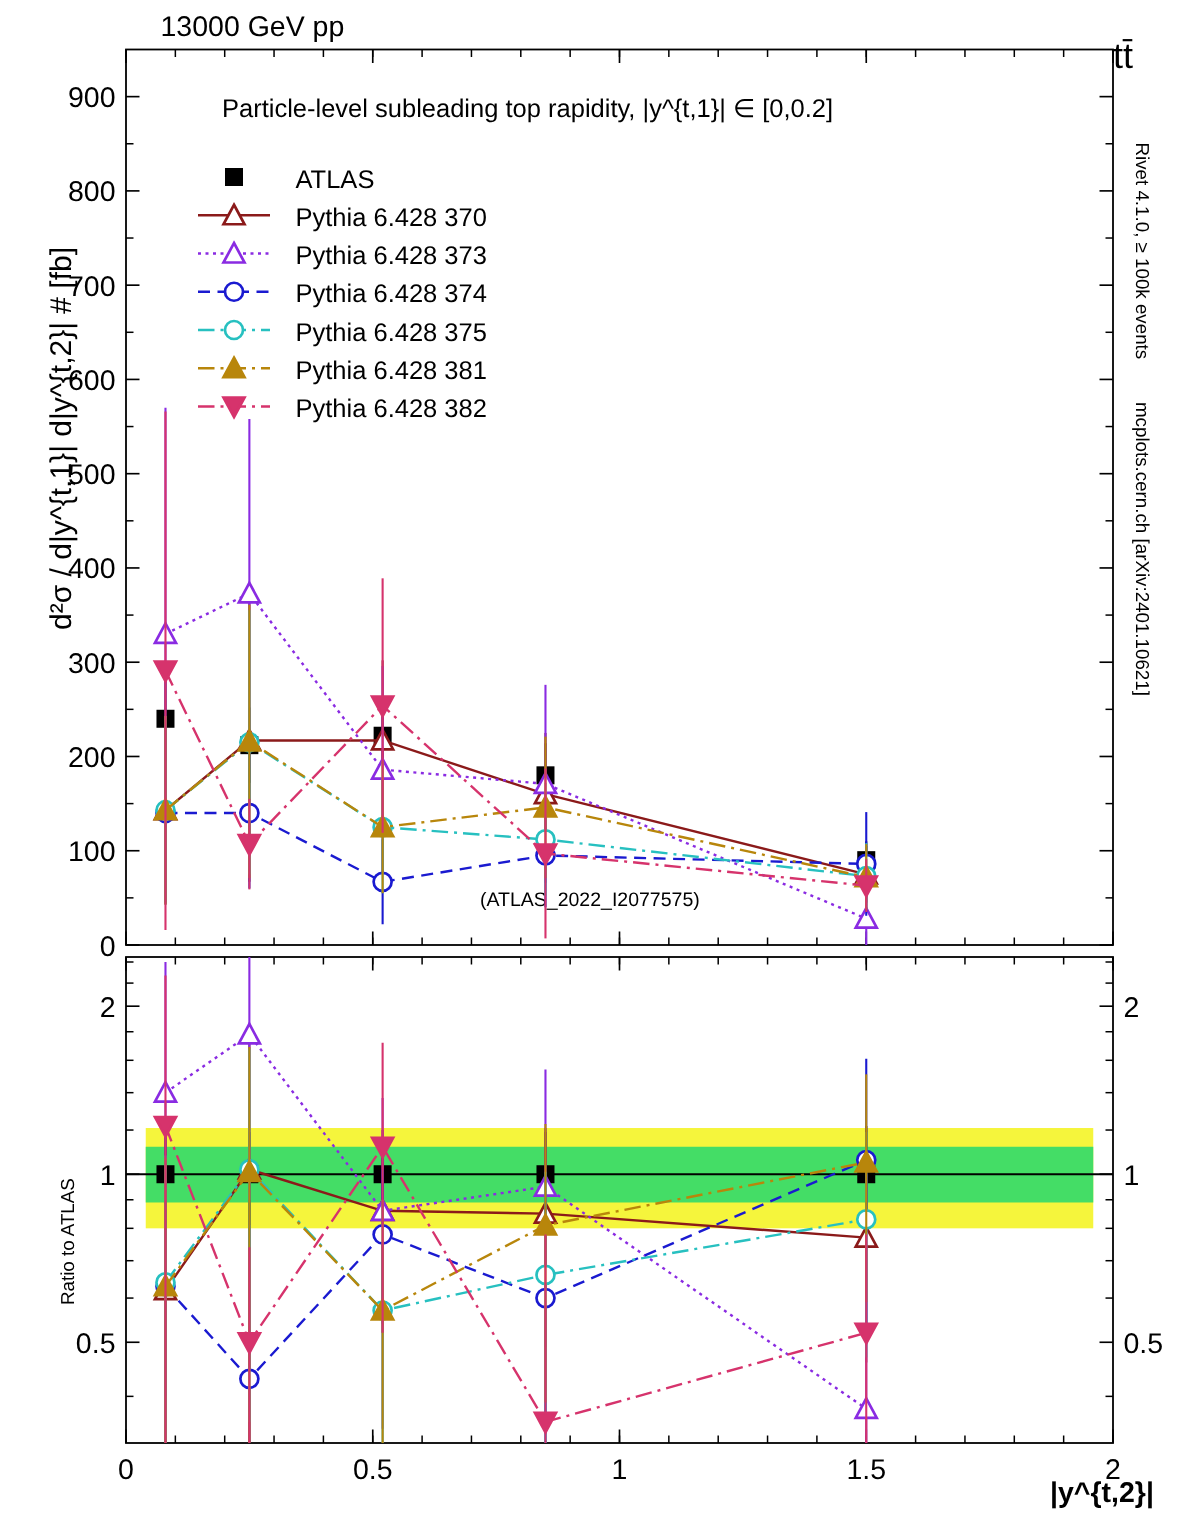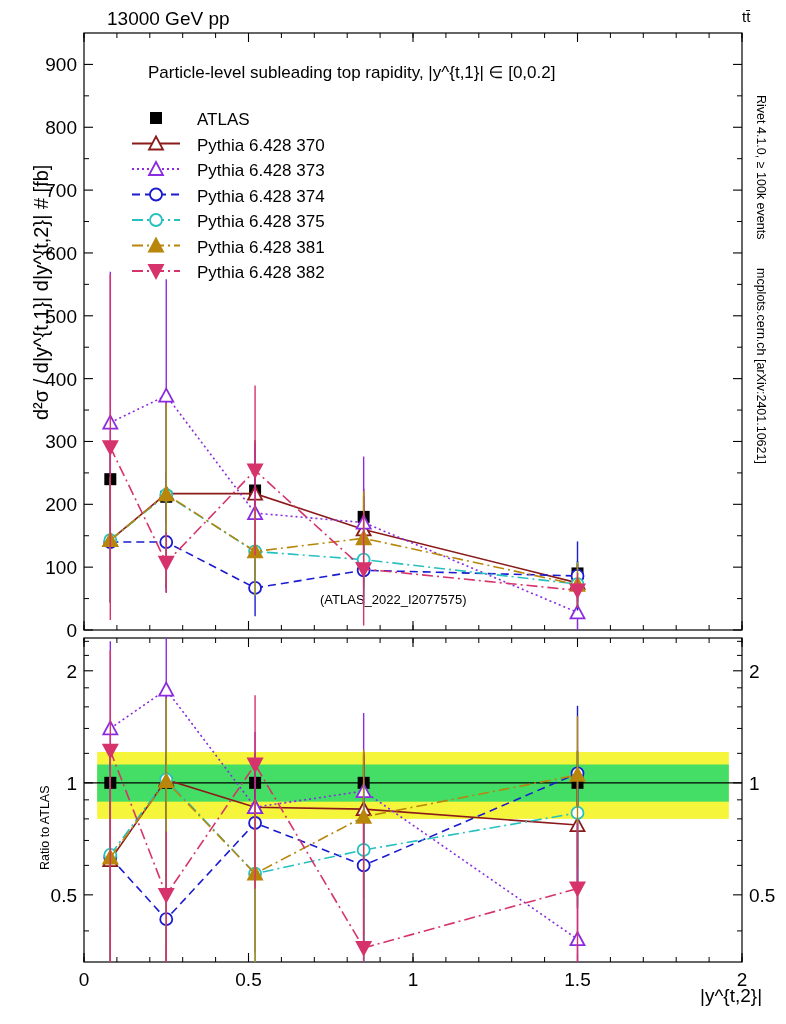--- a/index.html
+++ b/index.html
@@ -9,32 +9,32 @@
   .vtxt{position:absolute;white-space:nowrap;transform-origin:0 0;}
   svg{position:absolute;left:0;top:0;}
   .gray{fill:#8a8a8a;}
 </style>
 </head>
 <body>
 
 <div id="root">
 
   <div class="txt" style="left:107px;top:8px;font-size:19px;">13000 GeV pp</div>
-  <div class="txt" style="left:742px;top:8px;font-size:15px;">tt̄</div>
+  <div class="txt" style="left:742px;top:24px;font-size:24px;">tt̄</div>
 
   <div class="vtxt gray" style="left:768px;top:95px;font-size:12.5px;transform:rotate(90deg);">Rivet 4.1.0, ≥ 100k events</div>
   <div class="vtxt gray" style="left:768px;top:268px;font-size:12.5px;transform:rotate(90deg);">mcplots.cern.ch [arXiv:2401.10621]</div>
 
   <div class="vtxt" style="left:30px;top:420px;font-size:20px;transform:rotate(-90deg);">
     <span>d²σ / d|y^{t,1}| d|y^{t,2}| # [fb]</span>
   </div>
   <div class="vtxt" style="left:38px;top:870px;font-size:12.5px;transform:rotate(-90deg);">
     <span>Ratio to ATLAS</span>
   </div>
-  <div class="txt" style="left:700px;top:985px;font-size:19px;">
+  <div class="txt" style="left:700px;top:985px;font-size:19px;font-weight:bold;">
     <span>|y^{t,2}|</span>
   </div>
 
   <div class="txt" style="left:148px;top:62px;font-size:17px;">
     <span>Particle-level subleading top rapidity, |y^{t,1}| ∈ [0,0.2]</span>
   </div>
 
   <div class="txt gray" style="left:320px;top:592px;font-size:13px;">(ATLAS_2022_I2077575)</div>
 
   <svg id="canvas" width="786" height="1024">

